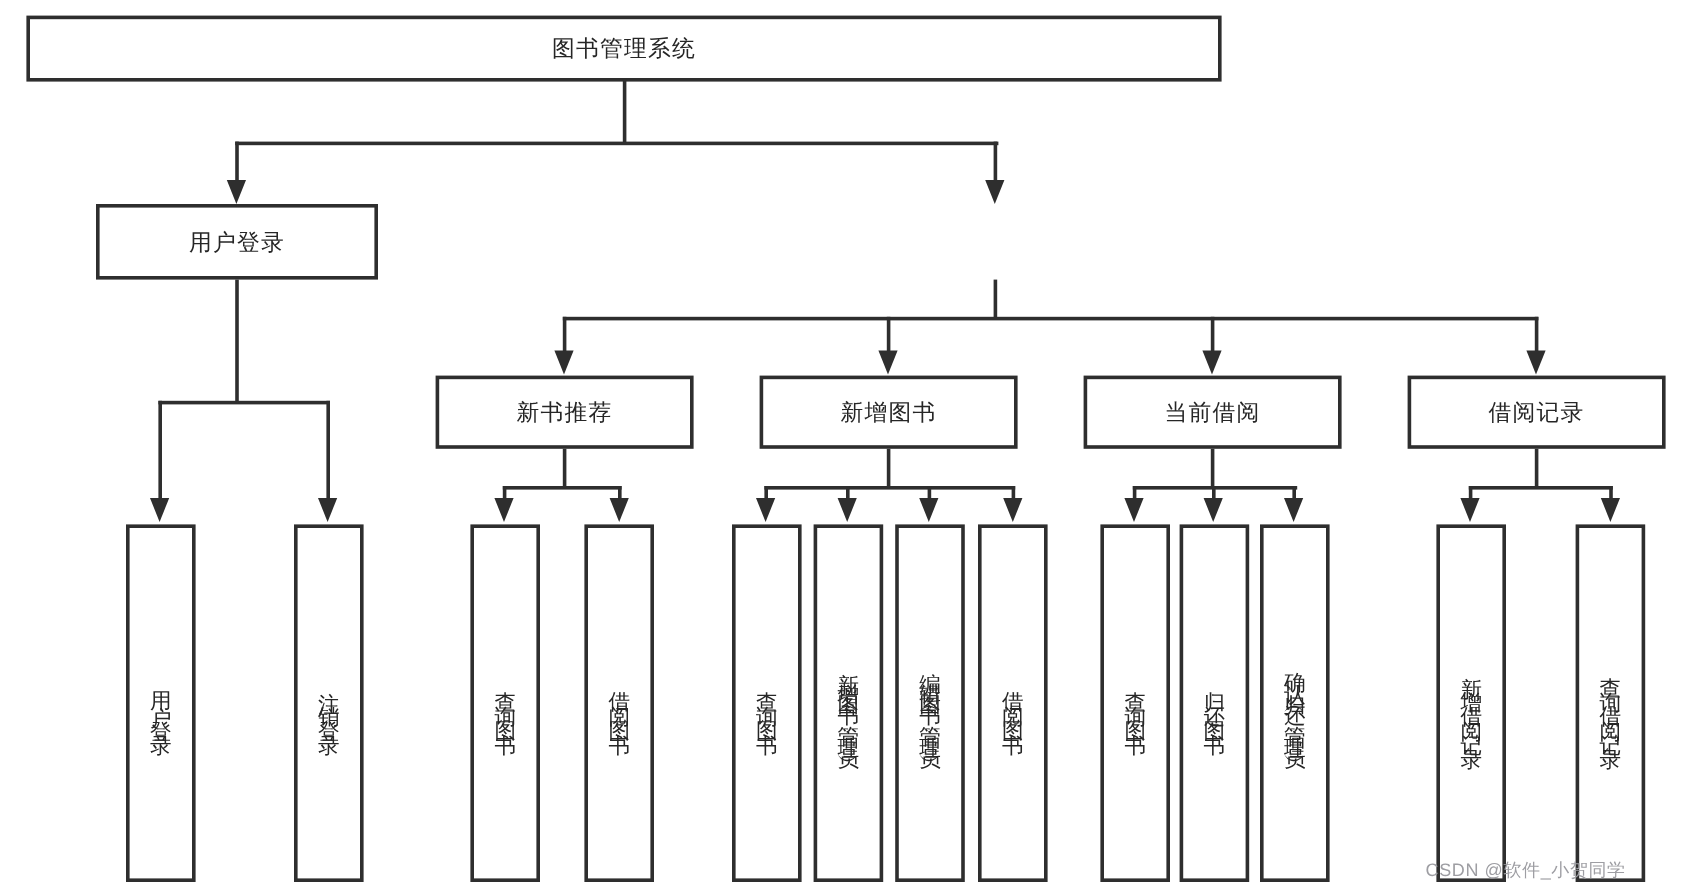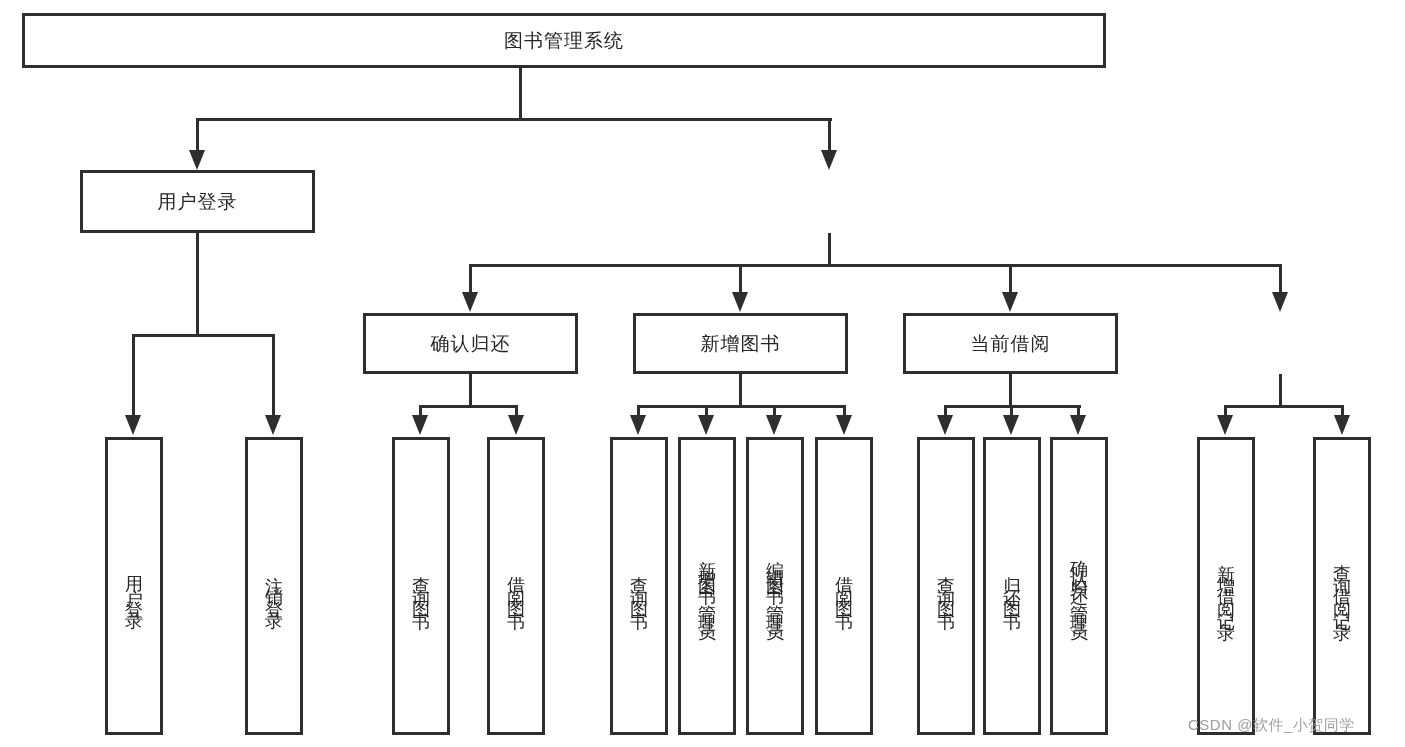--- a/index.html
+++ b/index.html
@@ -70,21 +70,21 @@
     color: #9e9ea3;
     letter-spacing: 0.5px;
     white-space: nowrap;
   }
 </style>
 </head>
 <body>
 
 <div class="canvas">
 
-  <div class="hbox" style="left:22px; top:13px; width:1084px; height:55px;">
+  <div class="hbox" style="left:22px; top:13px; width:996px; height:55px;">
     <span>图书管理系统</span>
   </div>
 
   <div class="line" style="left:519px; top:66px; width:3px; height:54px;"></div>
   <div class="line" style="left:196px; top:118px; width:636px; height:3px;"></div>
   <div class="line" style="left:196px; top:118px; width:3px; height:34px;"></div>
   <div class="arrow" style="left:189px; top:150px;"></div>
   <div class="line" style="left:828px; top:118px; width:3px; height:34px;"></div>
   <div class="arrow" style="left:821px; top:150px;"></div>
 
@@ -104,27 +104,30 @@
   <div class="line" style="left:469px; top:264px; width:3px; height:30px;"></div>
   <div class="arrow" style="left:462px; top:292px;"></div>
   <div class="line" style="left:739px; top:264px; width:3px; height:30px;"></div>
   <div class="arrow" style="left:732px; top:292px;"></div>
   <div class="line" style="left:1009px; top:264px; width:3px; height:30px;"></div>
   <div class="arrow" style="left:1002px; top:292px;"></div>
   <div class="line" style="left:1279px; top:264px; width:3px; height:30px;"></div>
   <div class="arrow" style="left:1272px; top:292px;"></div>
 
   <div class="hbox" style="left:363px; top:313px; width:215px; height:61px;">
-    <span>确认归还</span>
+    <span>新书推荐</span>
   </div>
   <div class="hbox" style="left:633px; top:313px; width:215px; height:61px;">
     <span>新增图书</span>
   </div>
   <div class="hbox" style="left:903px; top:313px; width:215px; height:61px;">
     <span>当前借阅</span>
+  </div>
+  <div class="hbox" style="left:1173px; top:313px; width:215px; height:61px;">
+    <span>借阅记录</span>
   </div>
 
   <div class="line" style="left:469px; top:374px; width:3px; height:33px;"></div>
   <div class="line" style="left:419px; top:405px; width:99px; height:3px;"></div>
   <div class="line" style="left:419px; top:405px; width:3px; height:12px;"></div>
   <div class="arrow" style="left:412px; top:415px;"></div>
   <div class="line" style="left:515px; top:405px; width:3px; height:12px;"></div>
   <div class="arrow" style="left:508px; top:415px;"></div>
 
   <div class="line" style="left:739px; top:374px; width:3px; height:33px;"></div>

